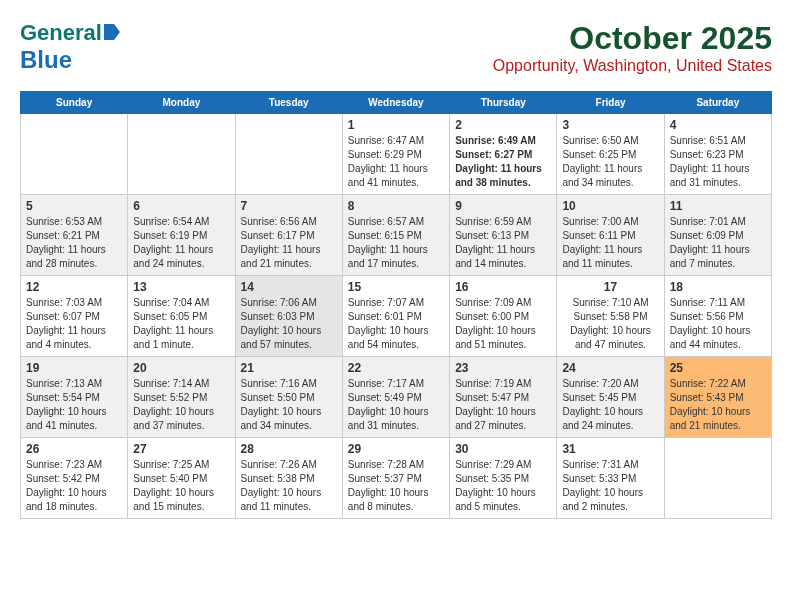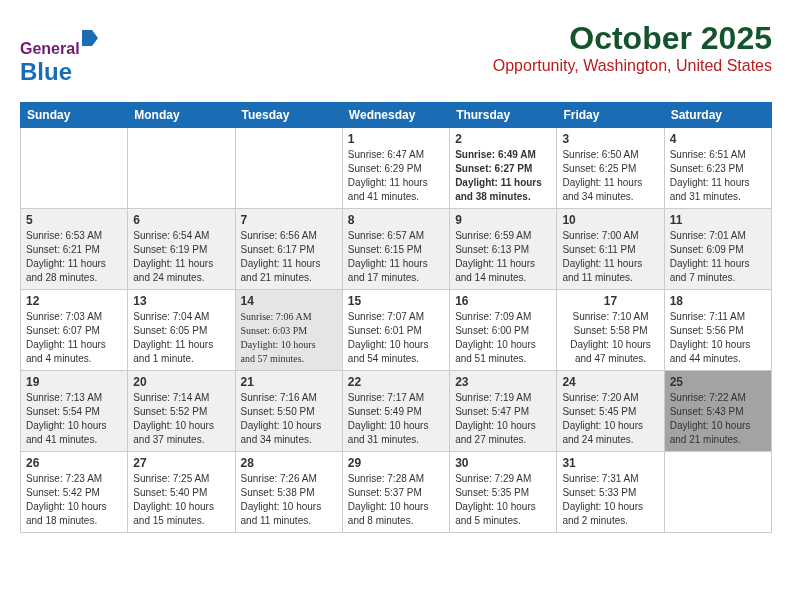--- a/index.html
+++ b/index.html
@@ -38,23 +38,23 @@
       color: #b91c1c;
     }
     .calendar {
       width: 100%;
       border-collapse: collapse;
       border: 1px solid #ccc;
     }
     .calendar th {
       background-color: #1a6db5;
       color: #fff;
-      text-align: left;
+      text-align: center;
       padding: 5px 6px;
-      font-size: 12px;
+      font-size: 10px;
       border: 1px solid #1a6db5;
     }
     .calendar td {
       vertical-align: top;
       border: 1px solid #ccc;
       padding: 4px 5px;
       width: calc(100% / 7);
       min-height: 80px;
       font-size: 10.5px;
       color: #333;
@@ -80,21 +80,21 @@
       background: #fff !important;
     }
   </style>
 </head>
 <body>
 
 <div class="page">
   <div class="header">
     <div class="logo">
       <div style="display:flex;align-items:center;">
-        <span style="font-size:16px;font-weight:bold;color:#701a75;margin-top:20px;">General</span>
+        <span style="font-size:22px;font-weight:bold;color:#0f766e;">General</span>
         <svg width="16" height="16" viewBox="0 0 16 16" style="margin-left:2px;margin-bottom:2px;">
           <polygon points="0,0 10,0 16,8 10,16 0,16" fill="#1a6db5"></polygon>
         </svg>
       </div>
       <span style="font-size:24px;font-weight:bold;color:#1a6db5;">Blue</span>
     </div>
     <div class="title-block">
       <h1>October 2025</h1>
       <h2>Opportunity, Washington, United States</h2>
     </div>
@@ -207,21 +207,21 @@
           </td>
           <td style="background-color: rgb(255, 255, 255); min-height: 80px;">
             <div class="day-num">13</div>
             <div class="day-info" style="white-space: pre-line;">Sunrise: 7:04 AM
 Sunset: 6:05 PM
 Daylight: 11 hours
 and 1 minute.</div>
           </td>
           <td style="background-color: #e5e5e5; min-height: 80px;">
             <div class="day-num">14</div>
-            <div class="day-info" style="white-space: pre-line; font-family: Liberation Serif, serif;">Sunrise: 7:06 AM
+            <div class="day-info" style="white-space: pre-line;">Sunrise: 7:06 AM
 Sunset: 6:03 PM
 Daylight: 10 hours
 and 57 minutes.</div>
           </td>
           <td style="background-color: rgb(255, 255, 255); min-height: 80px;">
             <div class="day-num">15</div>
             <div class="day-info" style="white-space: pre-line;">Sunrise: 7:07 AM
 Sunset: 6:01 PM
 Daylight: 10 hours
 and 54 minutes.</div>
@@ -284,21 +284,21 @@
 Daylight: 10 hours
 and 27 minutes.</div>
           </td>
           <td style="background-color: rgb(240, 240, 240); min-height: 80px;">
             <div class="day-num">24</div>
             <div class="day-info" style="white-space: pre-line;">Sunrise: 7:20 AM
 Sunset: 5:45 PM
 Daylight: 10 hours
 and 24 minutes.</div>
           </td>
-          <td style="background-color: #a3a3a3; min-height: 80px;">
+          <td style="background-color: #fdba74; min-height: 80px;">
             <div class="day-num">25</div>
             <div class="day-info" style="white-space: pre-line;">Sunrise: 7:22 AM
 Sunset: 5:43 PM
 Daylight: 10 hours
 and 21 minutes.</div>
           </td>
         </tr>
         <tr>
           <td style="background-color: rgb(255, 255, 255); min-height: 80px;">
             <div class="day-num">26</div>

